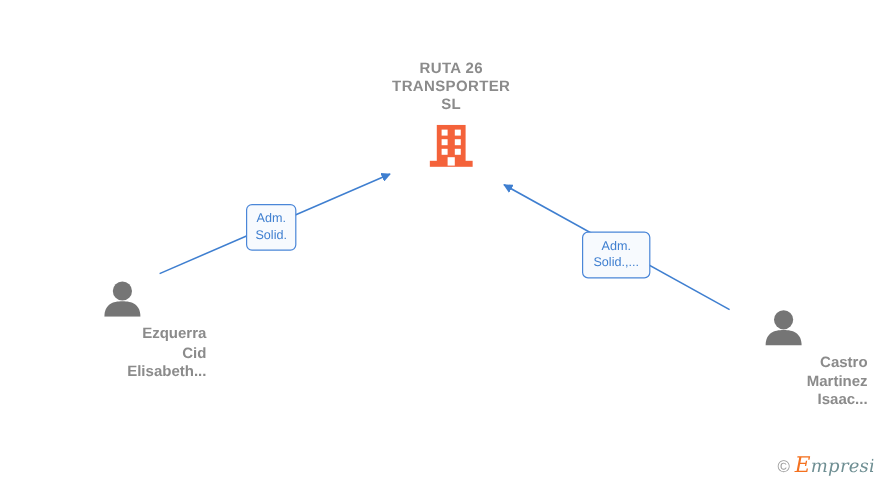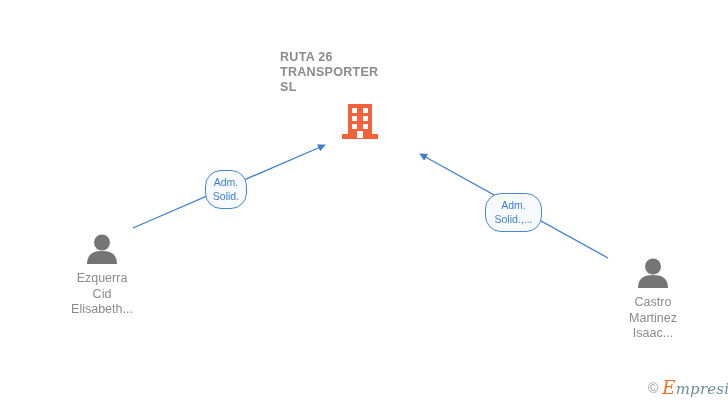--- a/index.html
+++ b/index.html
@@ -21,65 +21,66 @@
     position: absolute;
     left: 0;
     top: 0;
     width: 728px;
     height: 400px;
   }
 
   
   .company-node {
     position: absolute;
-    left: 280px;
+    left: 296px;
     top: 50px;
     width: 160px;
-    text-align: left;
+    text-align: center;
   }
   .company-title {
     font-size: 12.5px;
     font-weight: bold;
     color: #8b8b8b;
     line-height: 15px;
     letter-spacing: 0.3px;
     white-space: pre-line;
   }
   .building-icon {
     margin-top: 9px;
     display: flex;
     justify-content: center;
   }
 
   
   .person-node {
     position: absolute;
     width: 140px;
-    text-align: center;
+    text-align: right;
+    font-weight: bold;
   }
   .person-node.left  { left: 32px;  top: 234px; }
   .person-node.right { left: 583px; top: 258px; }
   .avatar-icon {
     display: flex;
     justify-content: center;
   }
   .person-label {
     margin-top: 7px;
     font-size: 12.5px;
     color: #8b8b8b;
     line-height: 15.5px;
     white-space: pre-line;
   }
 
   
   .edge-label {
     position: absolute;
     box-sizing: border-box;
     border: 1px solid #4a86d8;
-    border-radius: 16px;
+    border-radius: 5px;
     background: #f7fafe;
     color: #3f7fd0;
     font-size: 10.5px;
     line-height: 14px;
     text-align: center;
     padding: 4px 6px 5px 6px;
     white-space: pre-line;
   }
   .edge-label.left-lbl  { left: 205px; top: 170px; width: 42px; }
   .edge-label.right-lbl { left: 485px; top: 193px; width: 57px; }

